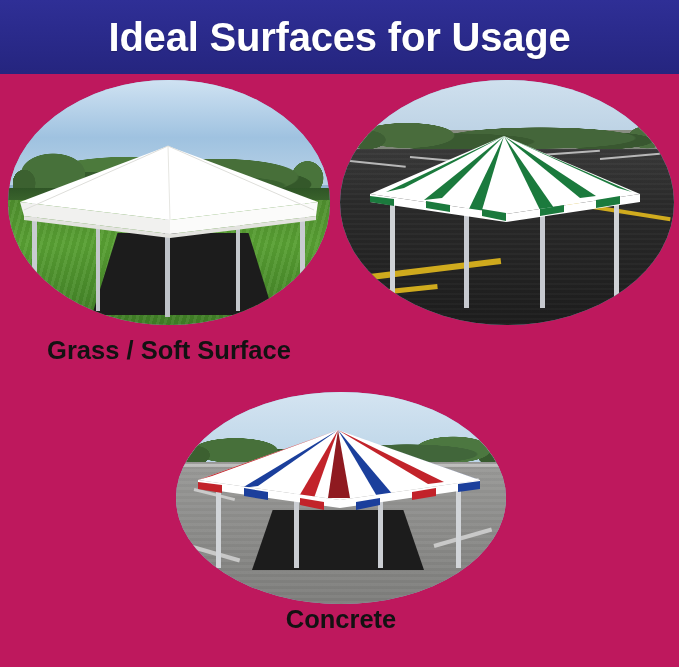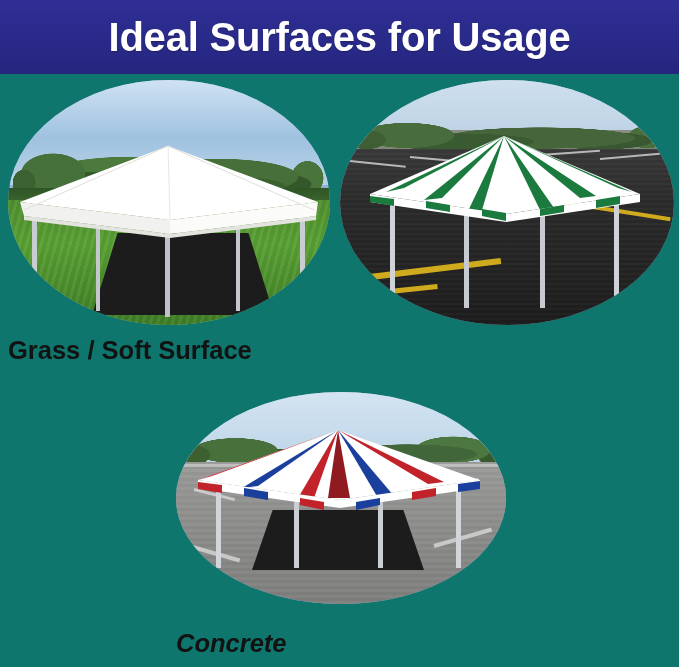--- a/index.html
+++ b/index.html
@@ -6,21 +6,21 @@
   html, body {
     margin: 0; padding: 0;
     width: 679px; height: 667px;
     background: #ffffff;
     font-family: "Liberation Sans", sans-serif;
     overflow: hidden;
   }
   #page {
     position: relative;
     width: 679px; height: 667px;
-    background: #0f766e;
+    background: #be185d;
   }
 
   
   .header-band {
     position: absolute;
     left: 0; top: 0;
     width: 679px; height: 74px;
     background: #2b2b8f;
     background: linear-gradient(180deg, #2f2f96 0%, #25257f 100%);
   }
@@ -43,39 +43,40 @@
   .panel {
     position: absolute;
   }
   .oval {
     position: relative;
     overflow: hidden;
     border-radius: 50% / 50%;
     background: #8fb2cf;
   }
   .panel-caption {
+    text-align: center;
     color: #121212;
     font-weight: bold;
     font-size: 25.5px;
     line-height: 1.05;
     white-space: nowrap;
   }
 
   
   #panel-grass     { left: 8px;  top: 80px; width: 322px; }
   #panel-blacktop  { left: 340px;top: 80px; width: 334px; }
   #panel-concrete  { left: 176px;top: 392px; width: 330px; }
 
   #panel-grass .oval     { width: 322px; height: 245px; }
   #panel-blacktop .oval  { width: 334px; height: 245px; }
   #panel-concrete .oval  { width: 330px; height: 212px; }
 
   #panel-grass .panel-caption    { margin-top: 12px; }
   #panel-blacktop .panel-caption { margin-top: 12px; }
-  #panel-concrete .panel-caption { margin-top: 26px; font-style: italic; }
+  #panel-concrete .panel-caption { margin-top: 2px; }
 
   
   .sky-grass {
     position: absolute; left: 0; top: 0; width: 100%; height: 43%;
     background: linear-gradient(180deg, #cfe2f2 0%, #9fc2e0 55%, #b9d2e6 100%);
   }
   .treeline-grass {
     position: absolute; left: 0; top: 24%; width: 100%; height: 26%;
     background:
       radial-gradient(closest-side at 5% 70%, #3c6130 0 70%, transparent 72%),

